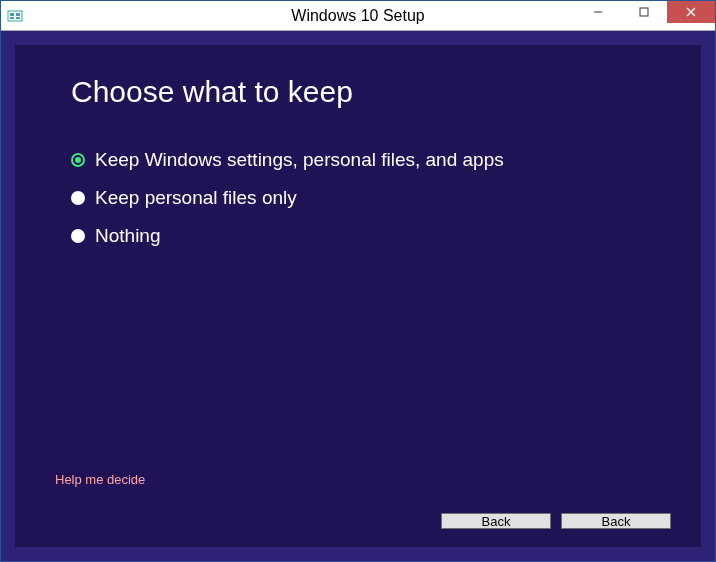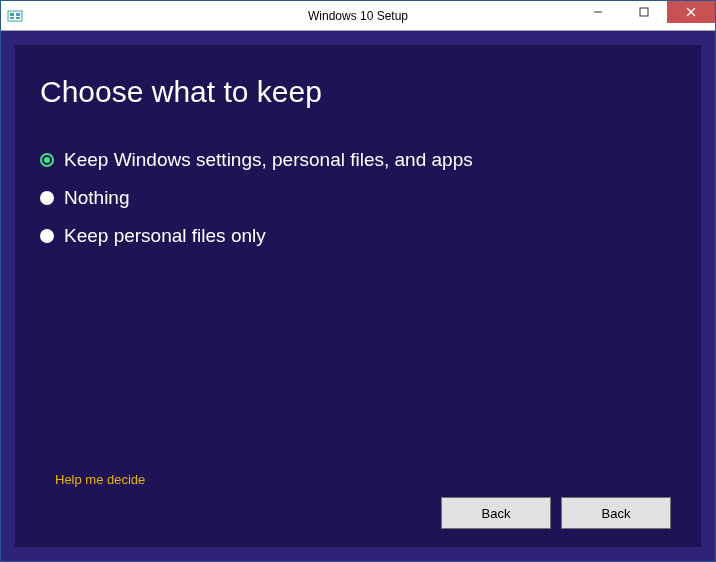--- a/index.html
+++ b/index.html
@@ -34,21 +34,21 @@
       width: 16px;
       height: 16px;
       margin-left: 6px;
       flex-shrink: 0;
     }
     .title-text {
       position: absolute;
       left: 0;
       right: 0;
       text-align: center;
-      font-size: 12px;
+      font-size: 16px;
       color: #000;
       pointer-events: none;
     }
     .window-controls {
       margin-left: auto;
       display: flex;
       height: 100%;
       z-index: 2;
     }
     .win-btn {
@@ -65,21 +65,21 @@
     }
     .win-btn.close {
       background: #c75050;
       color: #fff;
       width: 48px;
     }
     .content {
       flex: 1;
       background: #1f1255;
       margin: 14px;
-      padding: 30px 40px 20px 25px;
+      padding: 30px 40px 20px 56px;
       display: flex;
       flex-direction: column;
       position: relative;
       color: #fff;
     }
     .heading {
       font-size: 30px;
       font-weight: 300;
       margin-bottom: 40px;
       color: #fff;
@@ -114,37 +114,37 @@
       width: 6px;
       height: 6px;
       border-radius: 50%;
       background: #3ee67a;
     }
     .radio-label {
       font-size: 19px;
       color: #fff;
     }
     .help-link {
-      color: #eab308;
+      color: #fca5a5;
       font-size: 13px;
       cursor: pointer;
       position: absolute;
       bottom: 60px;
       left: 40px;
     }
     .button-row {
       position: absolute;
       bottom: 18px;
       right: 30px;
       display: flex;
       gap: 10px;
     }
     .nav-btn {
       width: 110px;
-      height: 32px;
+      height: 16px;
       background: #e1e1e1;
       border: 1px solid #707070;
       font-size: 13px;
       color: #000;
       cursor: pointer;
       font-family: inherit;
     }
   </style>
 </head>
 <body>
@@ -184,25 +184,25 @@
 
     <div class="options">
       <div class="radio-row">
         <span class="radio-outer selected">
             <span class="radio-inner"></span>
           </span>
         <span class="radio-label">Keep Windows settings, personal files, and apps</span>
       </div>
       <div class="radio-row">
         <span class="radio-outer"></span>
-        <span class="radio-label">Nothing</span>
+        <span class="radio-label">Keep personal files only</span>
       </div>
       <div class="radio-row">
         <span class="radio-outer"></span>
-        <span class="radio-label">Keep personal files only</span>
+        <span class="radio-label">Nothing</span>
       </div>
     </div>
 
     <a class="help-link">Help me decide</a>
 
     <div class="button-row">
       <button class="nav-btn">Back</button>
       <button class="nav-btn">Back</button>
     </div>
   </div>

